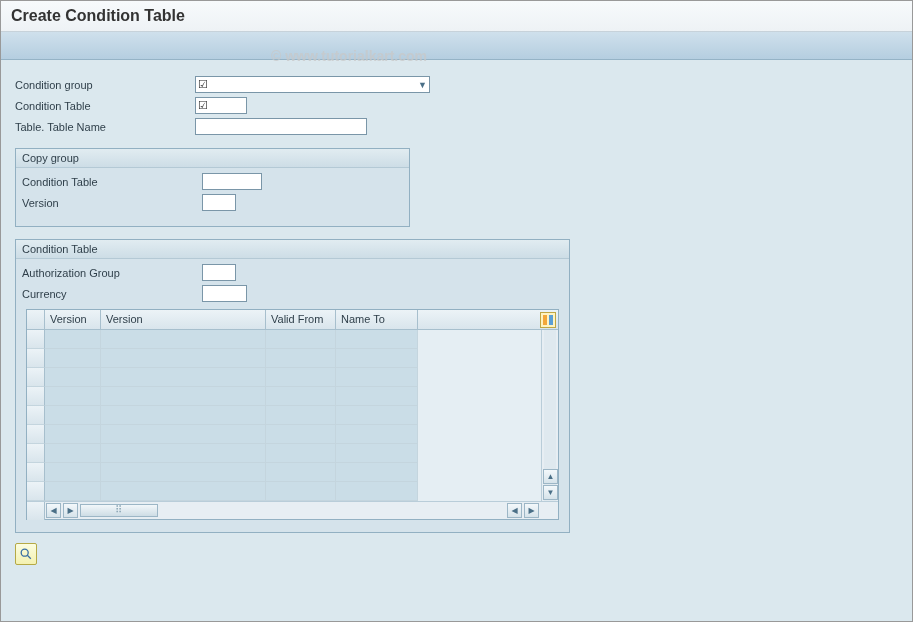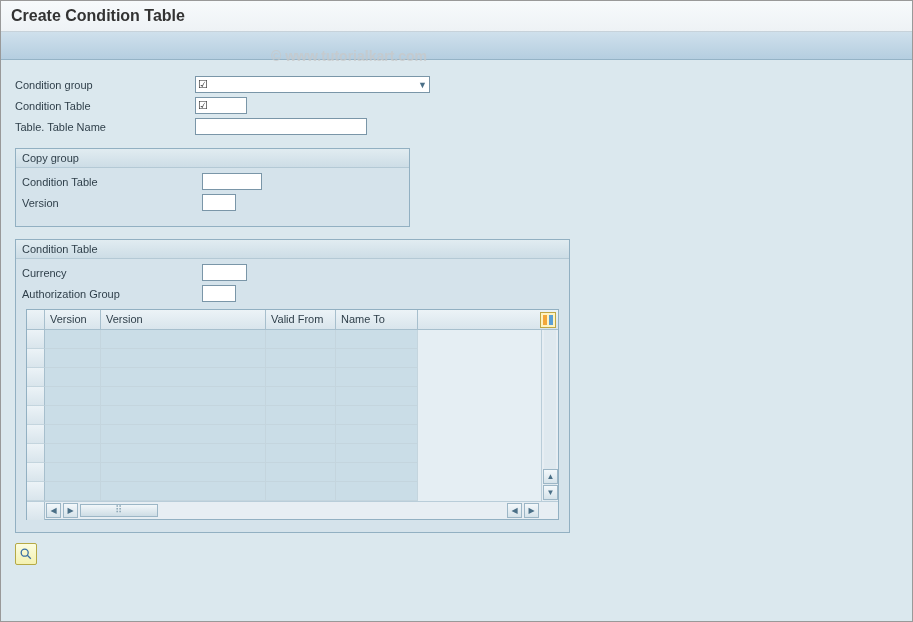--- a/index.html
+++ b/index.html
@@ -305,28 +305,28 @@
           <span></span>
         </div>
       </div>
     </div>
   </div>
 
   <div class="group-box cond-table">
     <div class="group-title">Condition Table</div>
     <div class="group-body">
       <div class="field-row">
+        <div class="field-label">Authorization Group</div>
+        <div class="text-input" style="width:34px;">
+          <span></span>
+        </div>
+      </div>
+      <div class="field-row">
         <div class="field-label">Currency</div>
         <div class="text-input" style="width:45px;">
-          <span></span>
-        </div>
-      </div>
-      <div class="field-row">
-        <div class="field-label">Authorization Group</div>
-        <div class="text-input" style="width:34px;">
           <span></span>
         </div>
       </div>
 
       <div class="alv-container">
         <div class="alv-config-btn"></div>
 
         <div class="alv-header-row">
           <div class="alv-corner-top"></div>
           <div class="alv-col col-version">Version</div>

